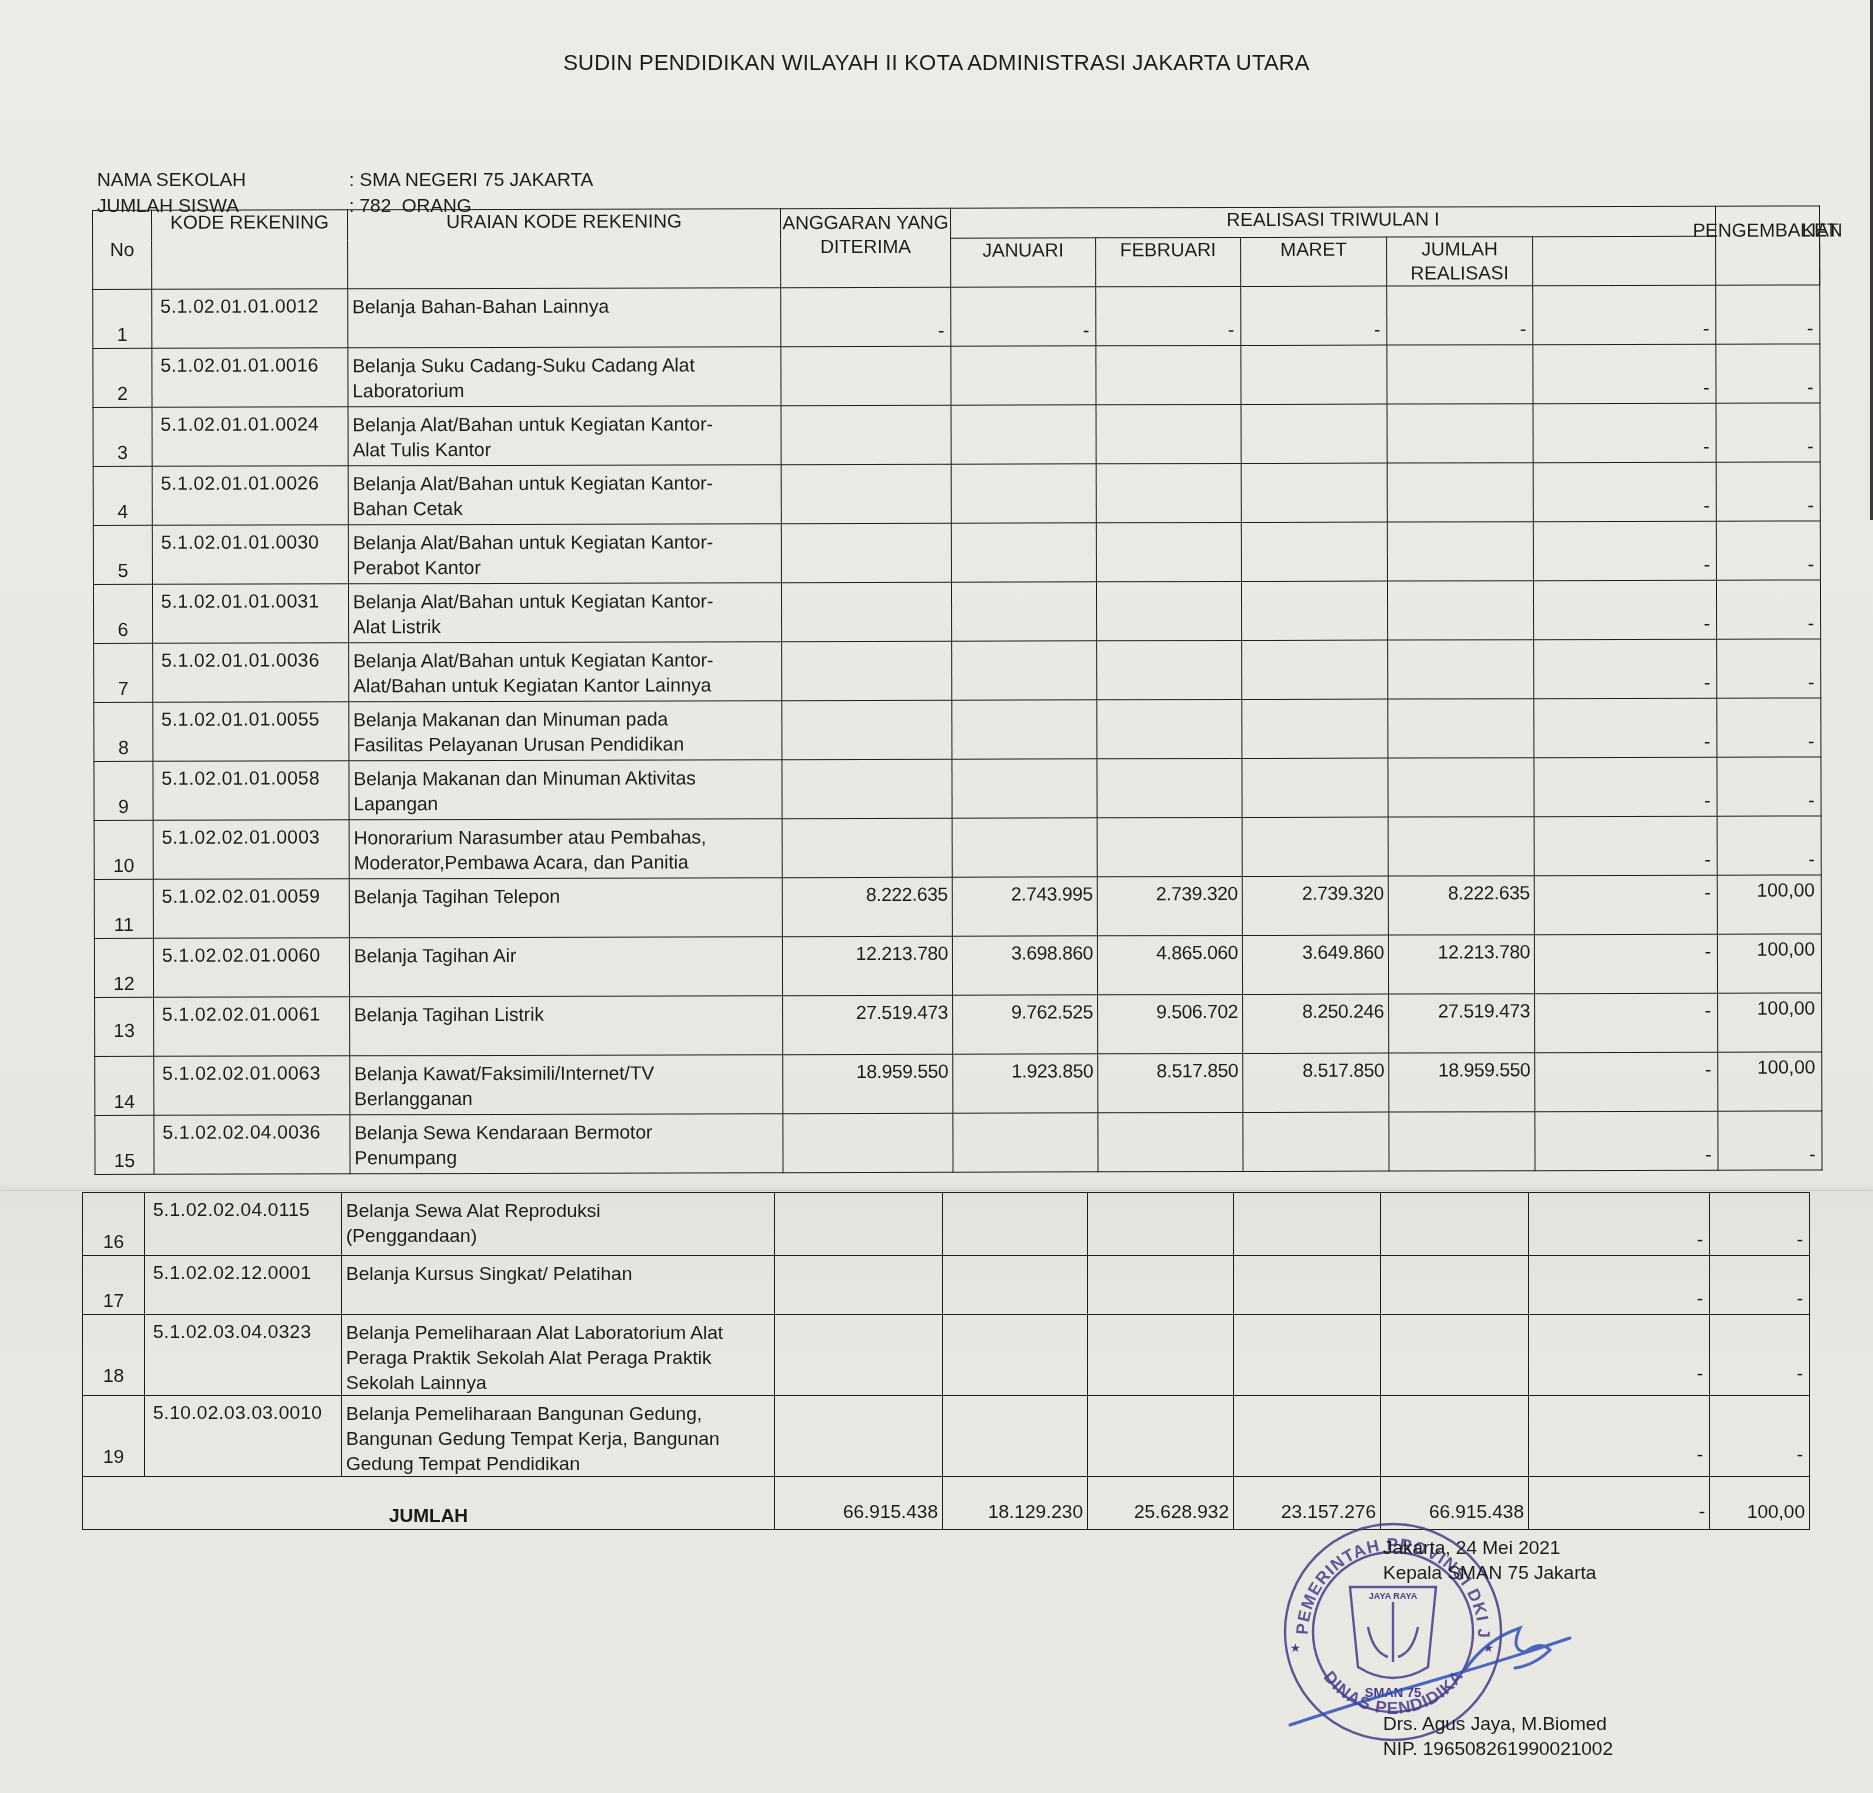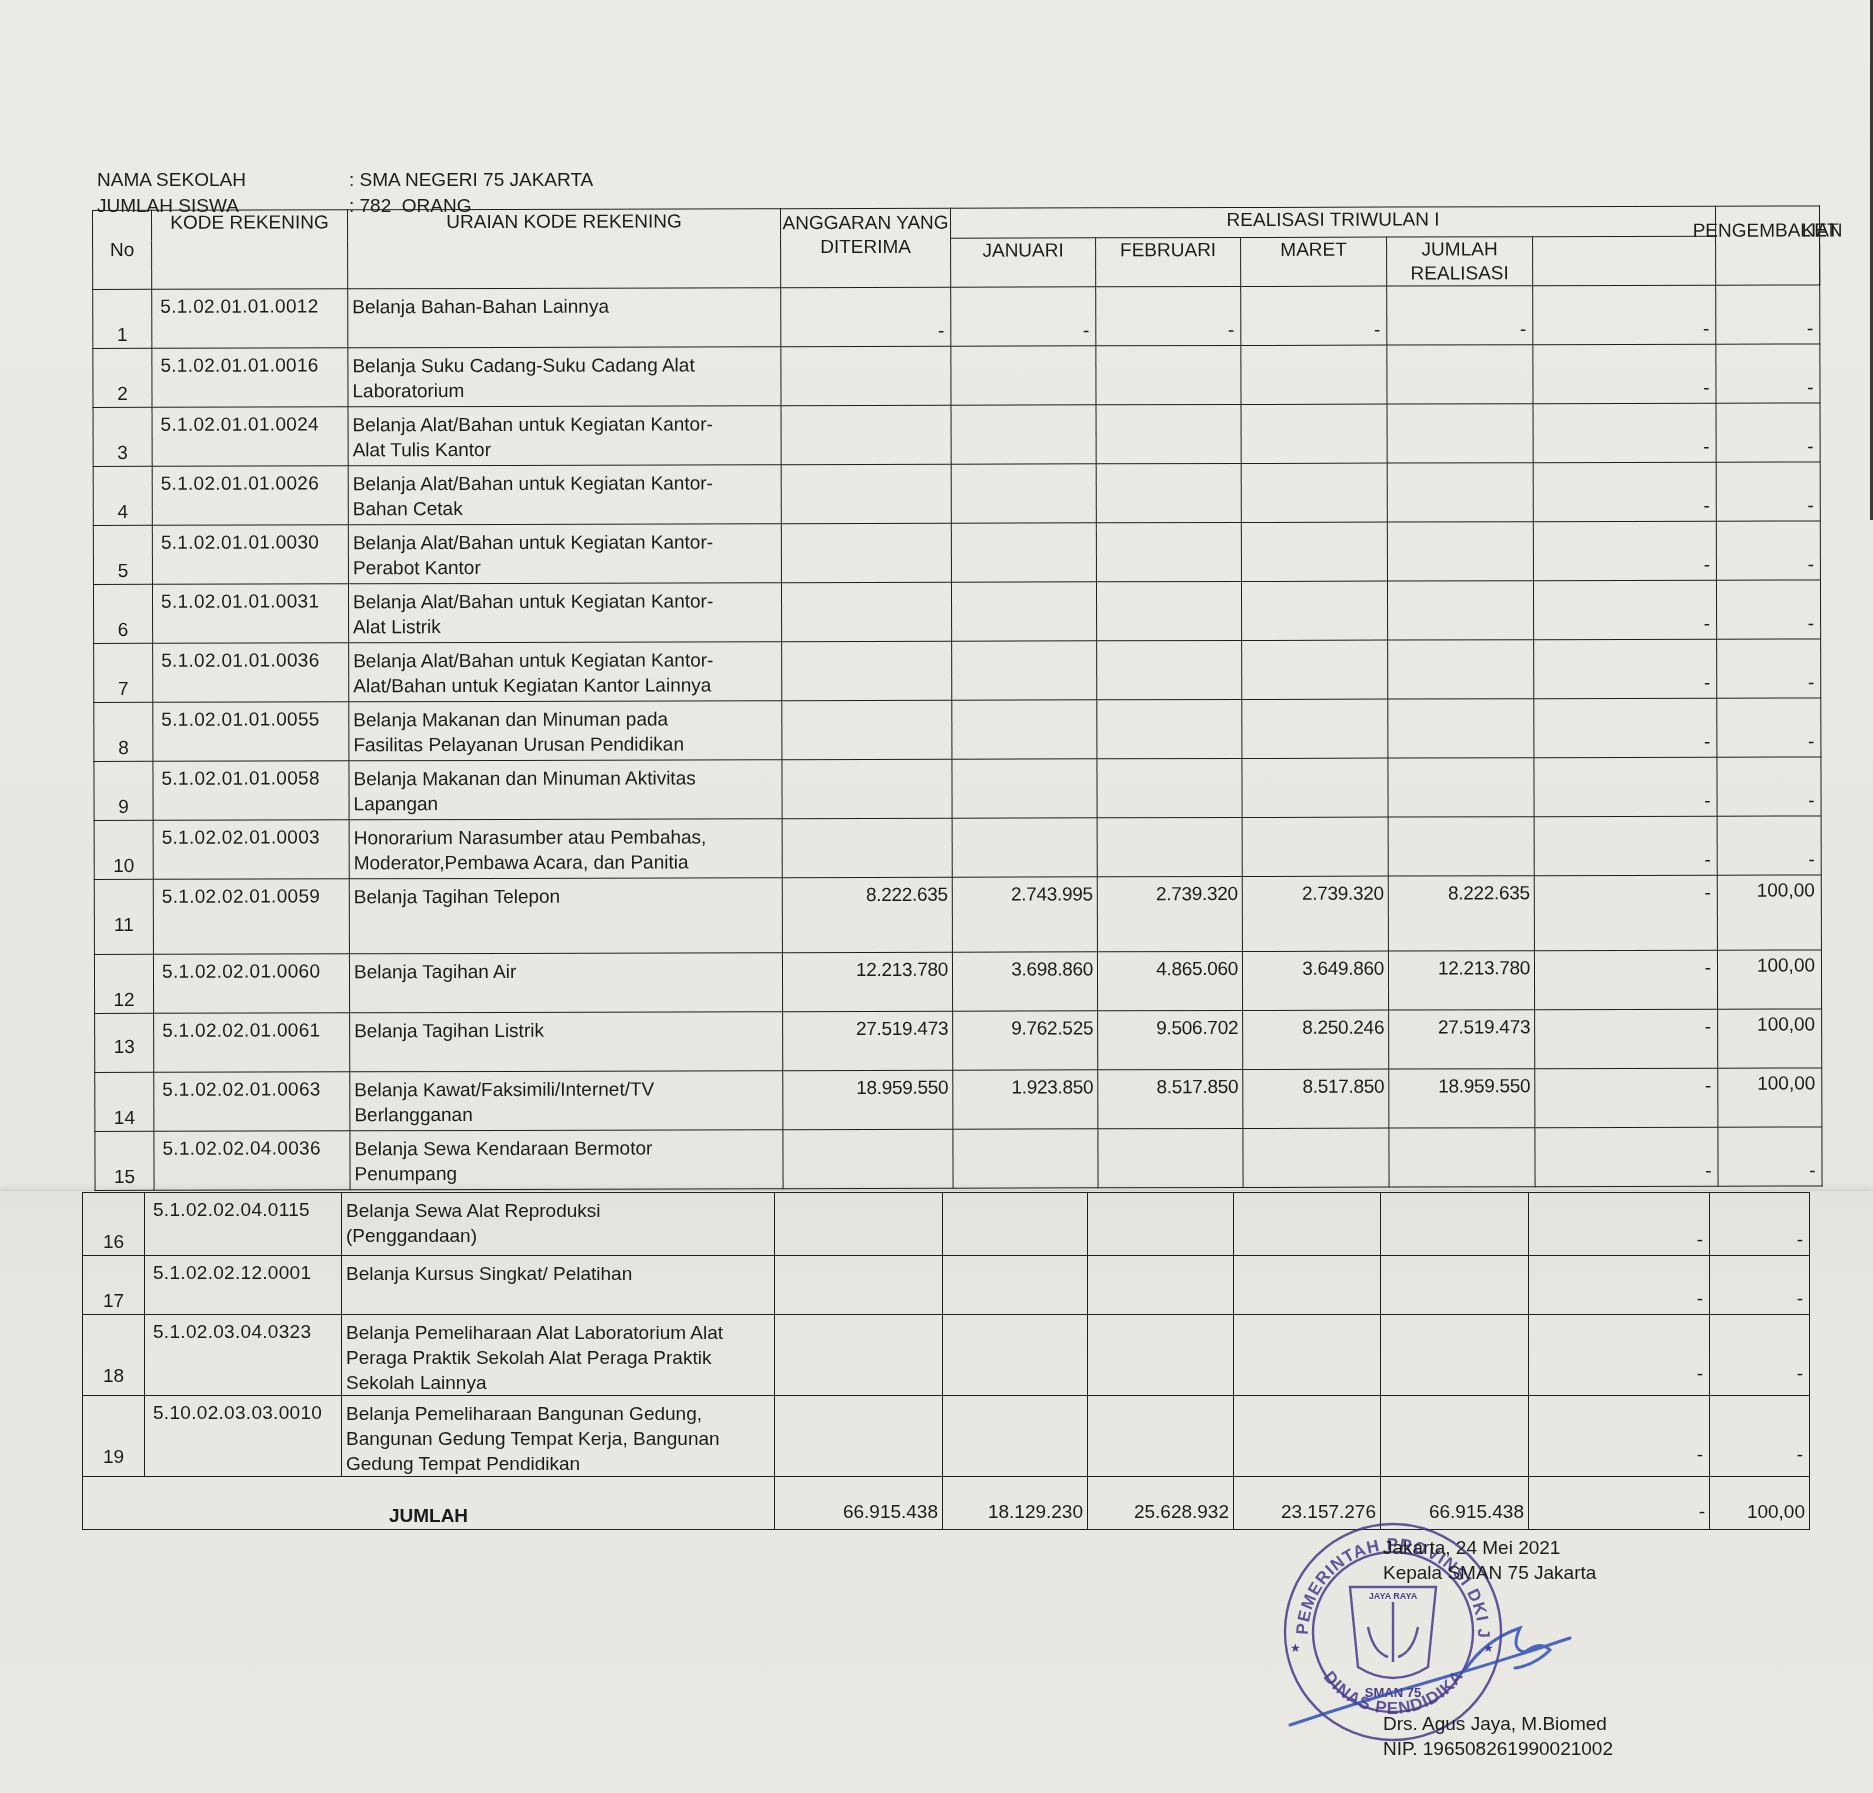--- a/index.html
+++ b/index.html
@@ -66,20 +66,21 @@
   .scribble { position: absolute; left: 1285px; top: 1610px; width: 300px; height: 120px; }
 </style>
 </head>
 <body>
 
 <div class="sheet-top"></div>
 <div class="sheet-bottom"></div>
 <div class="edge-right"></div>
 
 <div class="title-block">
+  <div>SUDIN PENDIDIKAN WILAYAH II KOTA ADMINISTRASI JAKARTA UTARA</div>
 </div>
 
 <div class="meta">
   <div class="row">
     <span class="lbl">NAMA SEKOLAH</span>
     <span class="val">: SMA NEGERI 75 JAKARTA</span>
   </div>
   <div class="row">
     <span class="lbl">JUMLAH SISWA</span>
     <span class="val">: 782  ORANG</span>
@@ -571,21 +572,21 @@
           <div class="desc">
             <span>Belanja Tagihan Telepon</span>
           </div>
         </td>
         <td>
           <div class="cell" style="height:58px">
             <span class="num">8.222.635</span>
           </div>
         </td>
         <td>
-          <div class="cell" style="height:74px">
+          <div class="cell" style="height:58px">
             <span class="num">2.743.995</span>
           </div>
         </td>
         <td>
           <div class="cell" style="height:58px">
             <span class="num">2.739.320</span>
           </div>
         </td>
         <td>
           <div class="cell" style="height:58px">

